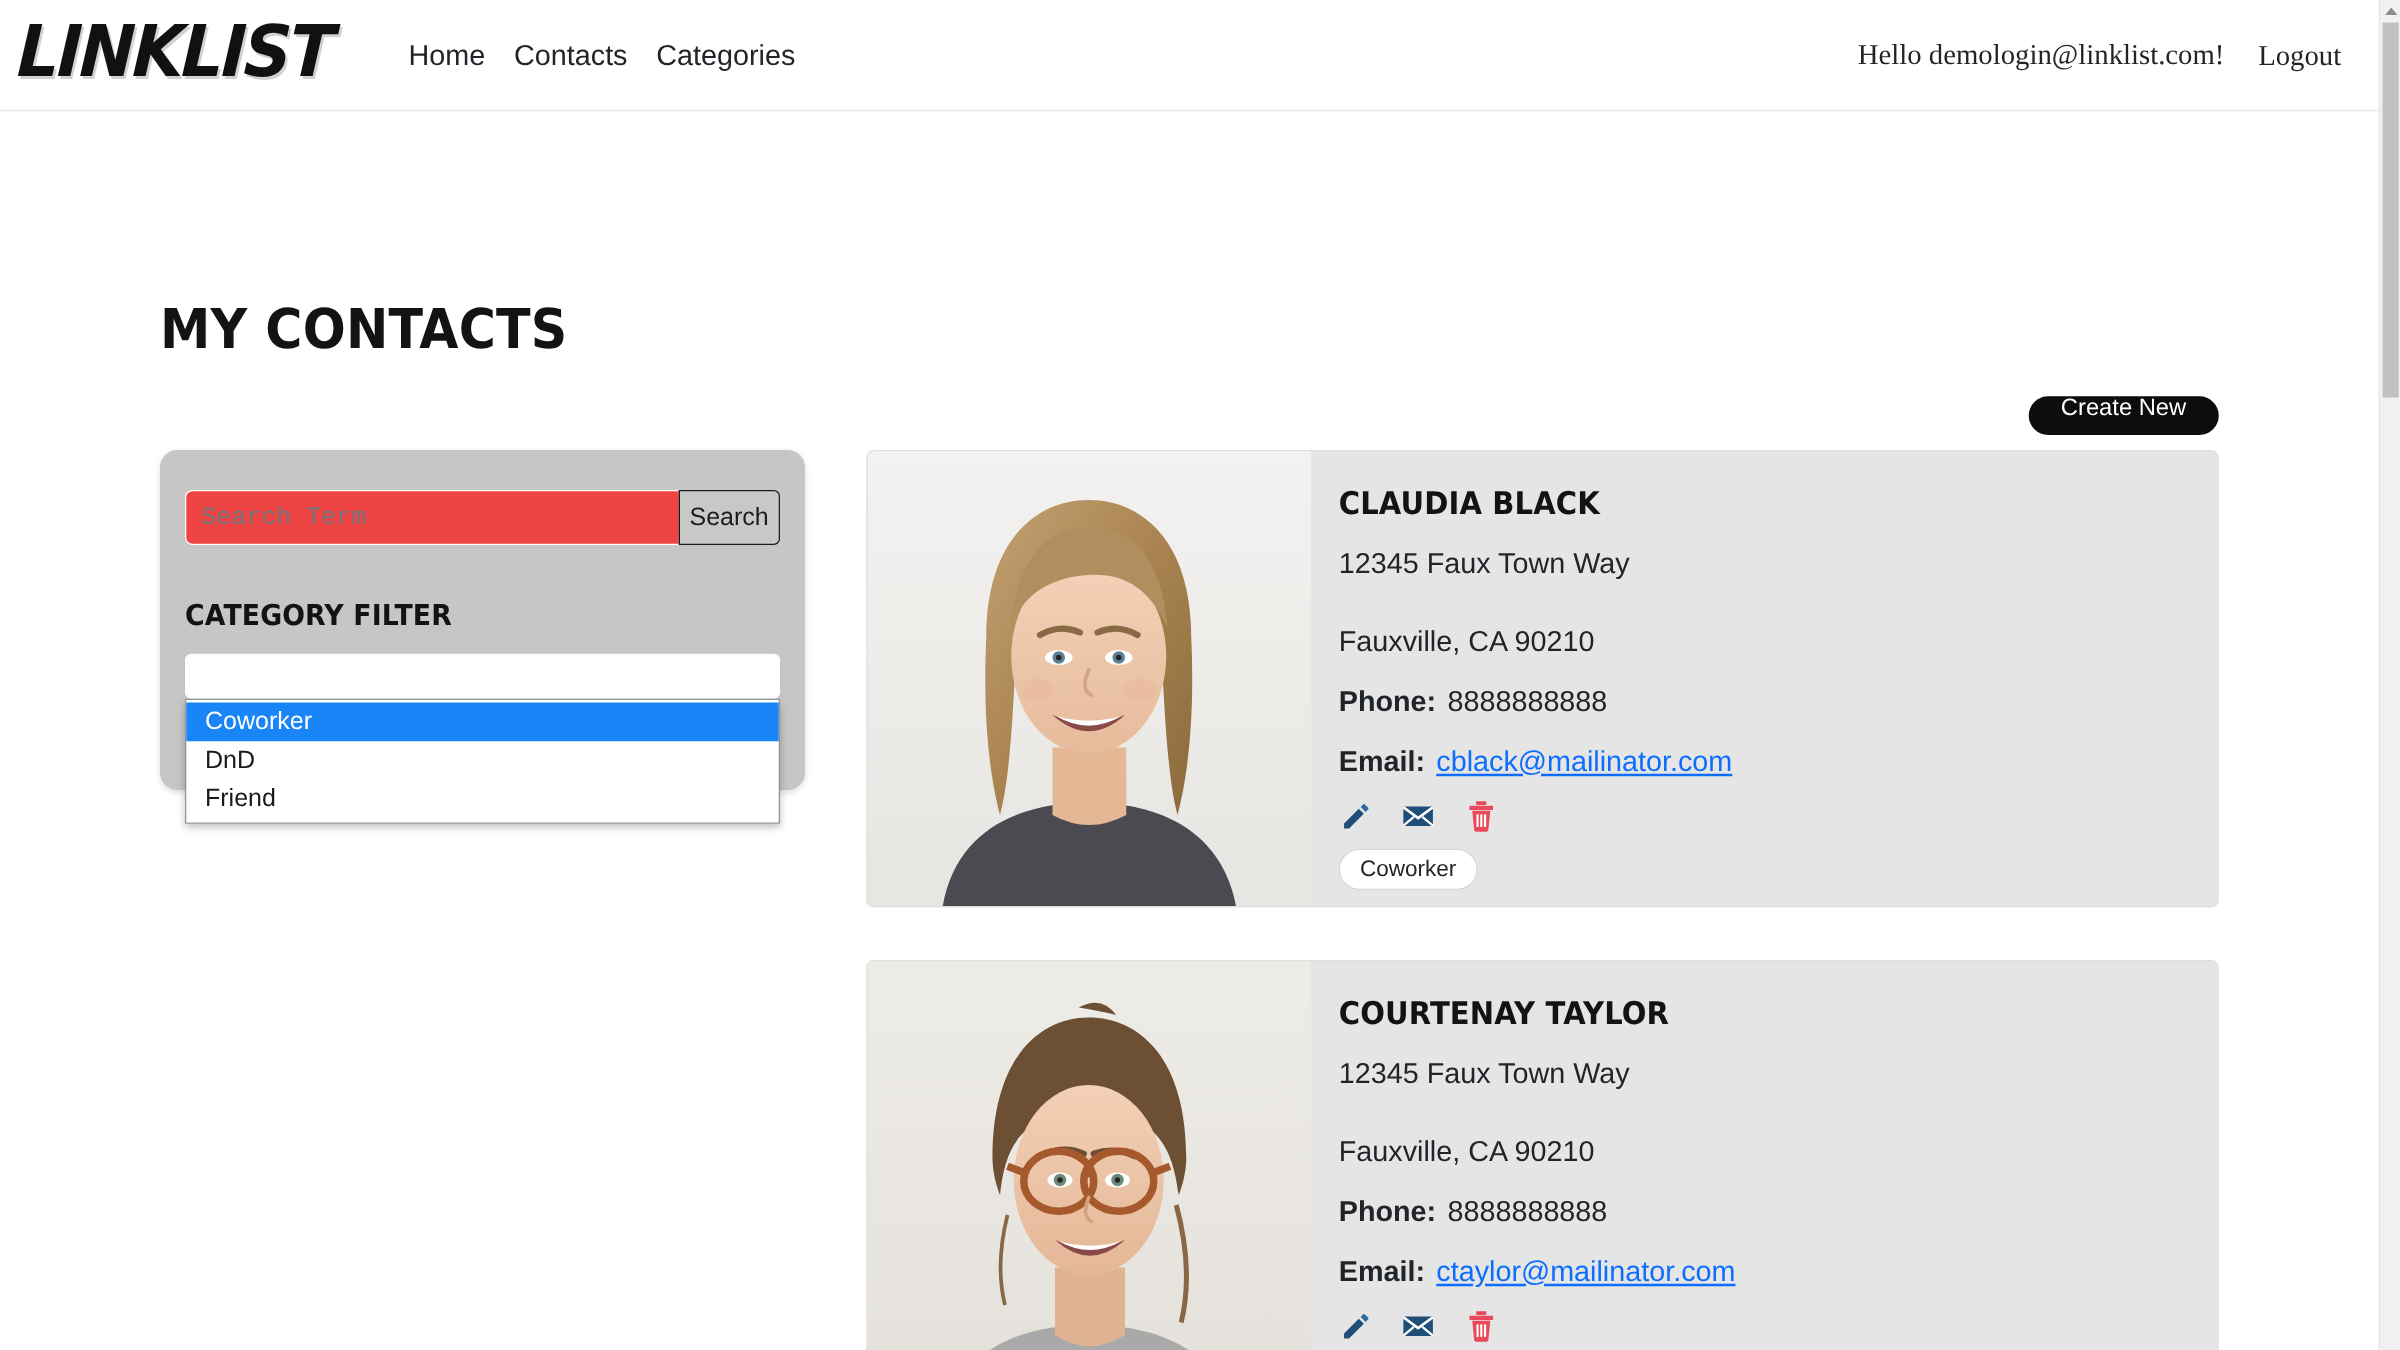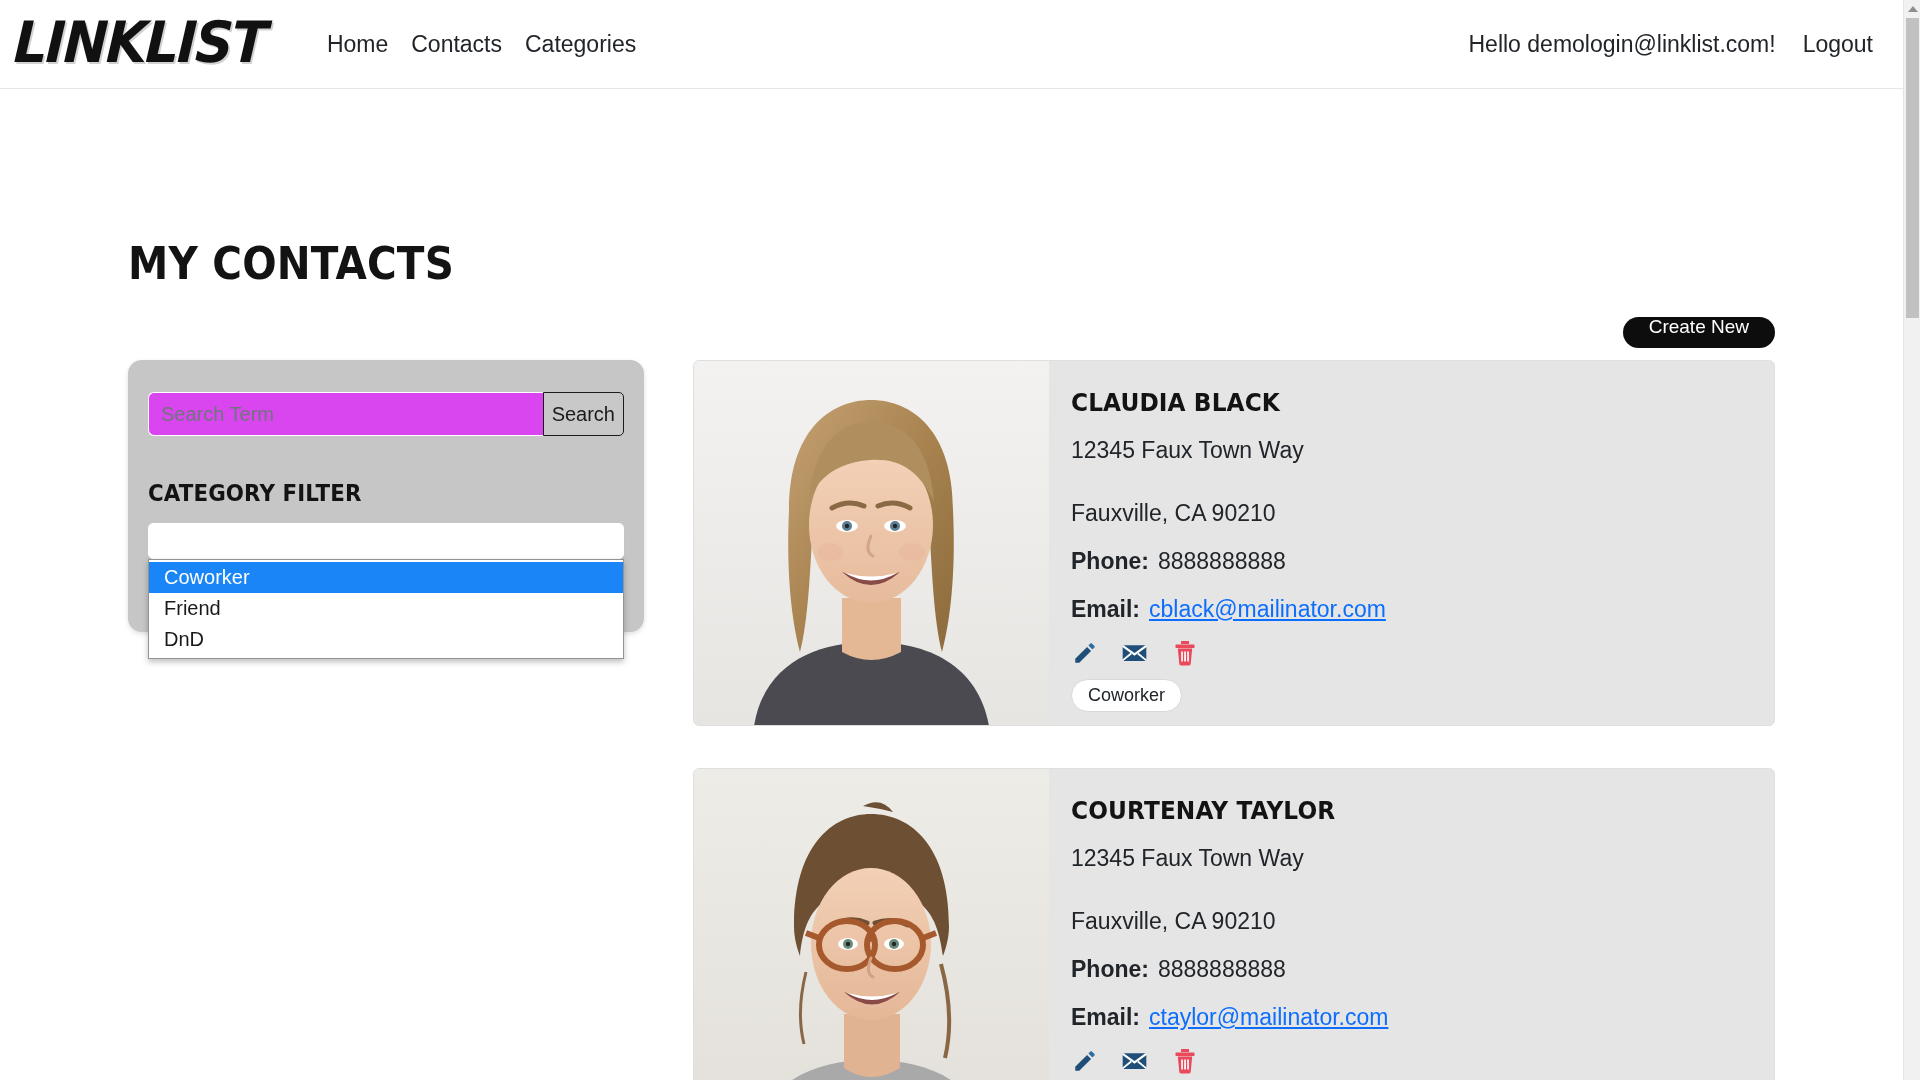--- a/index.html
+++ b/index.html
@@ -63,20 +63,21 @@
     color: #212529;
     text-decoration: none;
     line-height: 1;
     white-space: nowrap;
   }
   .nav-right {
     margin-left: auto;
     display: flex;
     align-items: center;
     gap: 27px;
+    font-family: Liberation Serif, serif;
   }
   .nav-greeting {
     font-size: 23px;
     color: #212529;
     white-space: nowrap;
   }
 
   
   .container {
     position: relative;
@@ -141,23 +142,23 @@
     display: flex;
     align-items: stretch;
     height: 44px;
     margin-top: 8px;
   }
   .search-input {
     flex: 1 1 auto;
     border: 1px solid #ffffff;
     border-right: none;
     border-radius: 6px 0 0 6px;
-    background: #d946ef;
+    background: #ef4444;
     font-size: 20px;
-    font-family: Liberation Sans, sans-serif;
+    font-family: Liberation Mono, monospace;
     color: #212529;
     padding: 0 12px;
     outline: none;
     min-width: 0;
   }
   .search-input::placeholder { color: #6e757c; }
   .btn-search {
     flex: 0 0 auto;
     background: #c8c8c8;
     border: 1px solid #1b1b1b;
@@ -372,22 +373,22 @@
               <button class="btn-search">Search</button>
             </div>
 
             <div class="filter-label">CATEGORY FILTER</div>
 
             <div class="select-wrap">
               <div class="select-box"></div>
 
               <div class="option-list">
                 <div class="option-item selected">Coworker</div>
+                <div class="option-item">DnD</div>
                 <div class="option-item">Friend</div>
-                <div class="option-item">DnD</div>
               </div>
             </div>
 
           </div>
         </div>
 
         <div class="col-cards">
 
           <div class="card">
             <div class="card-photo">

